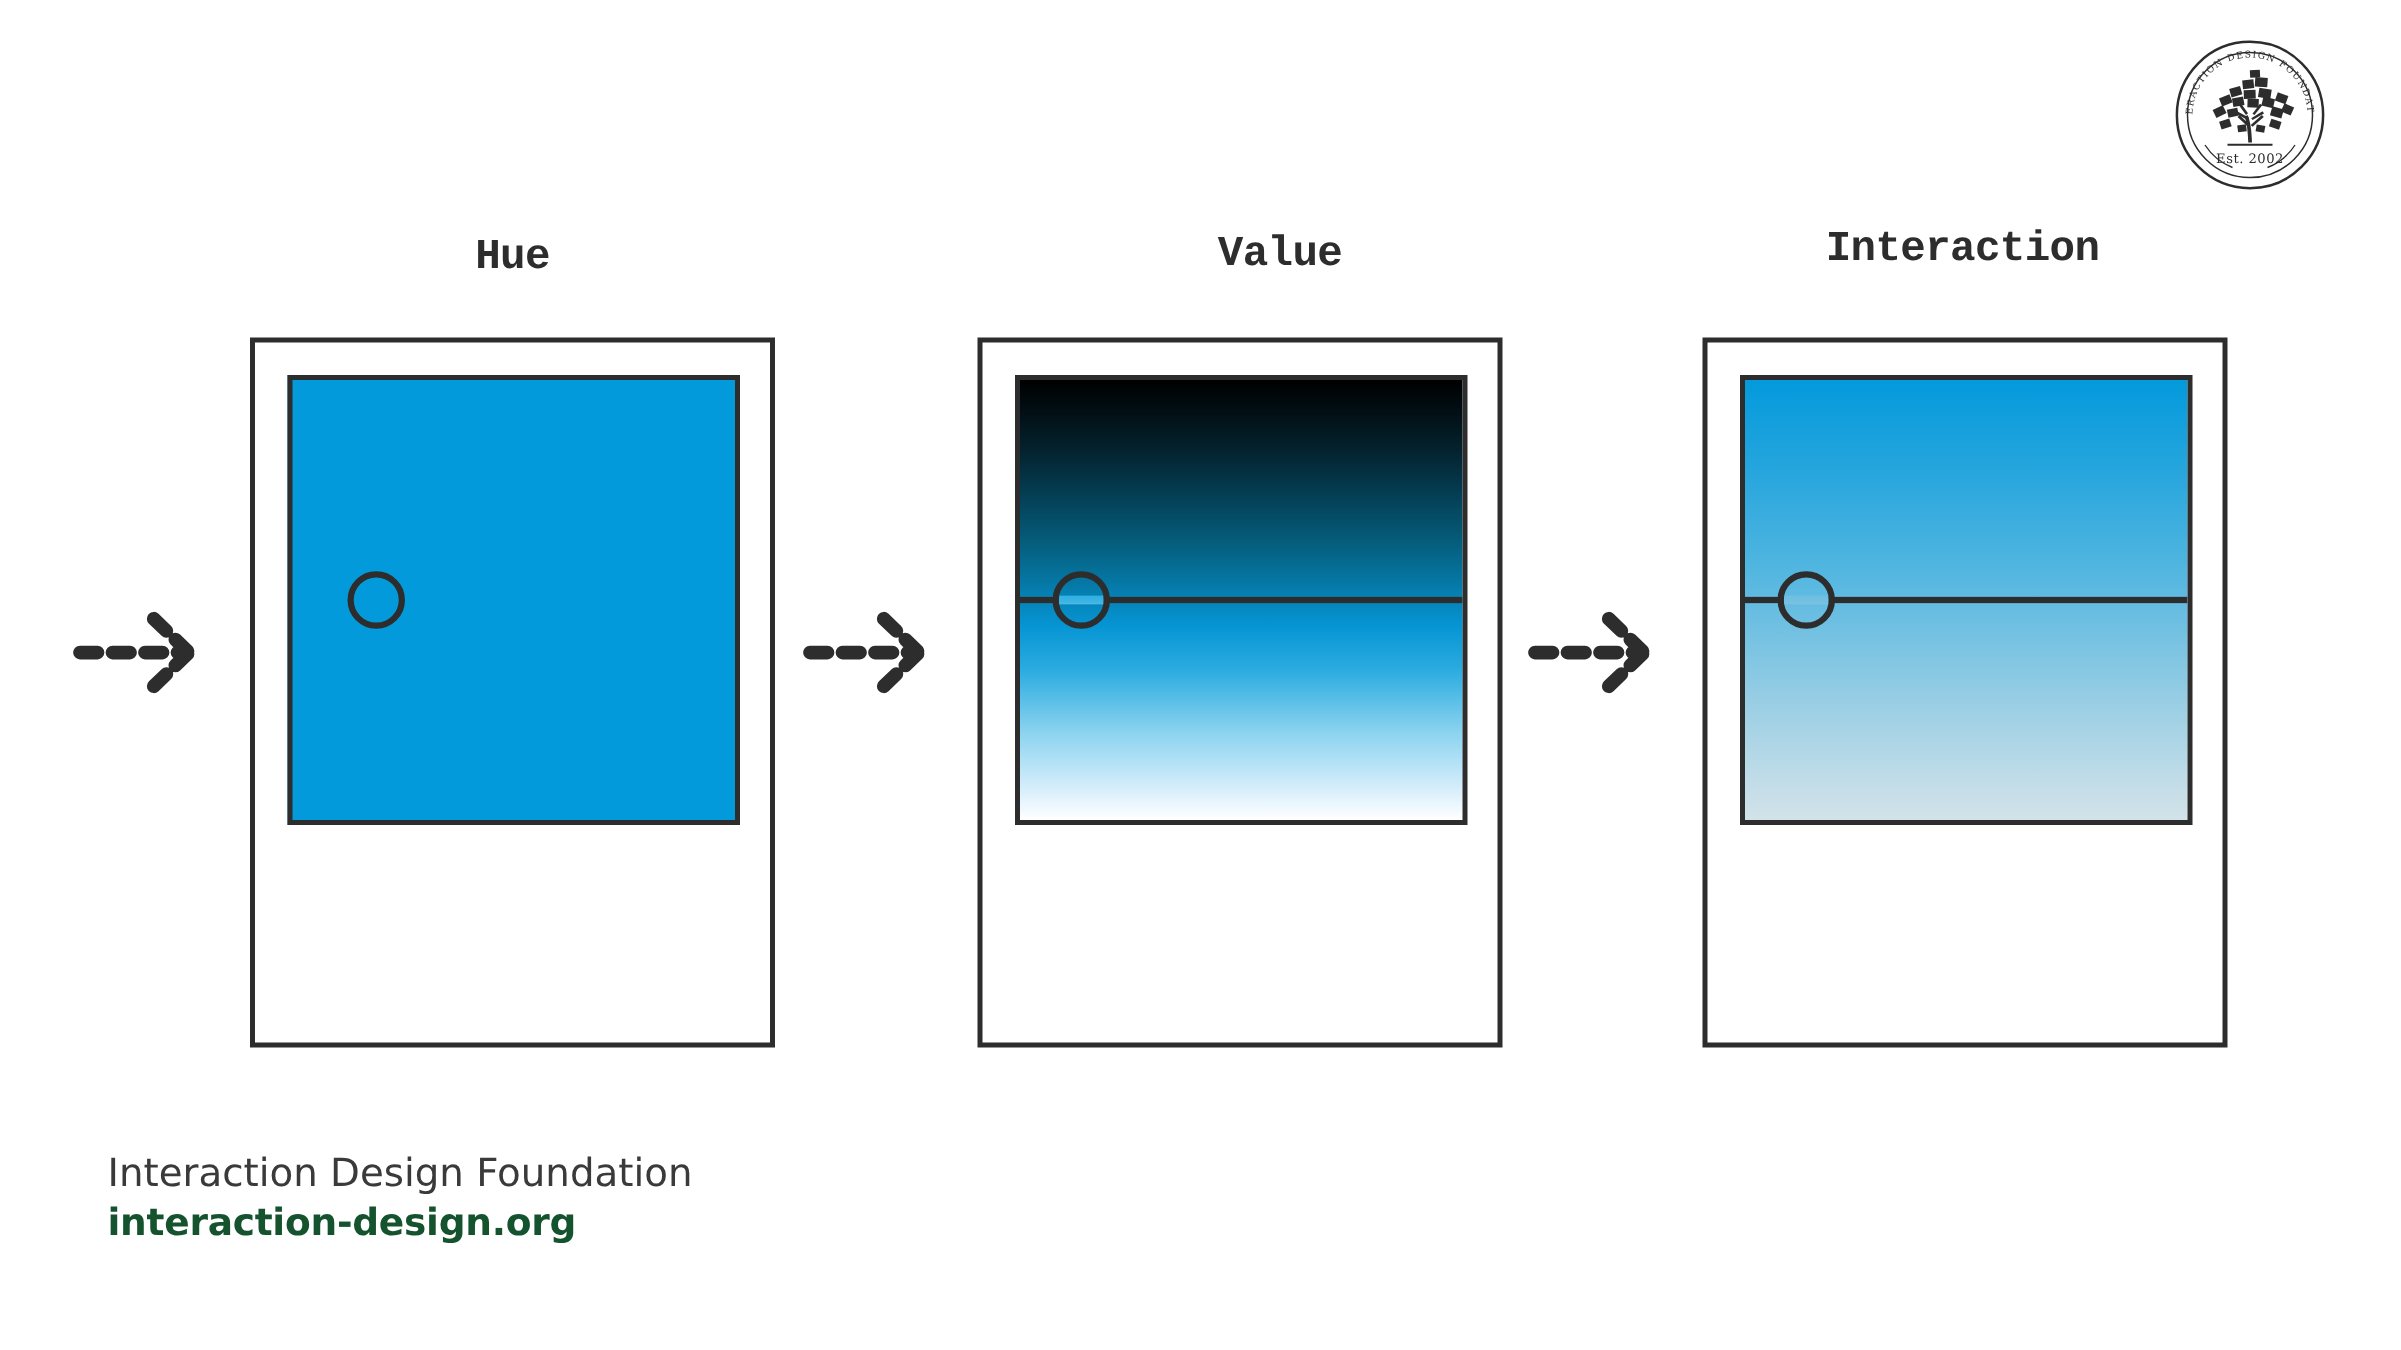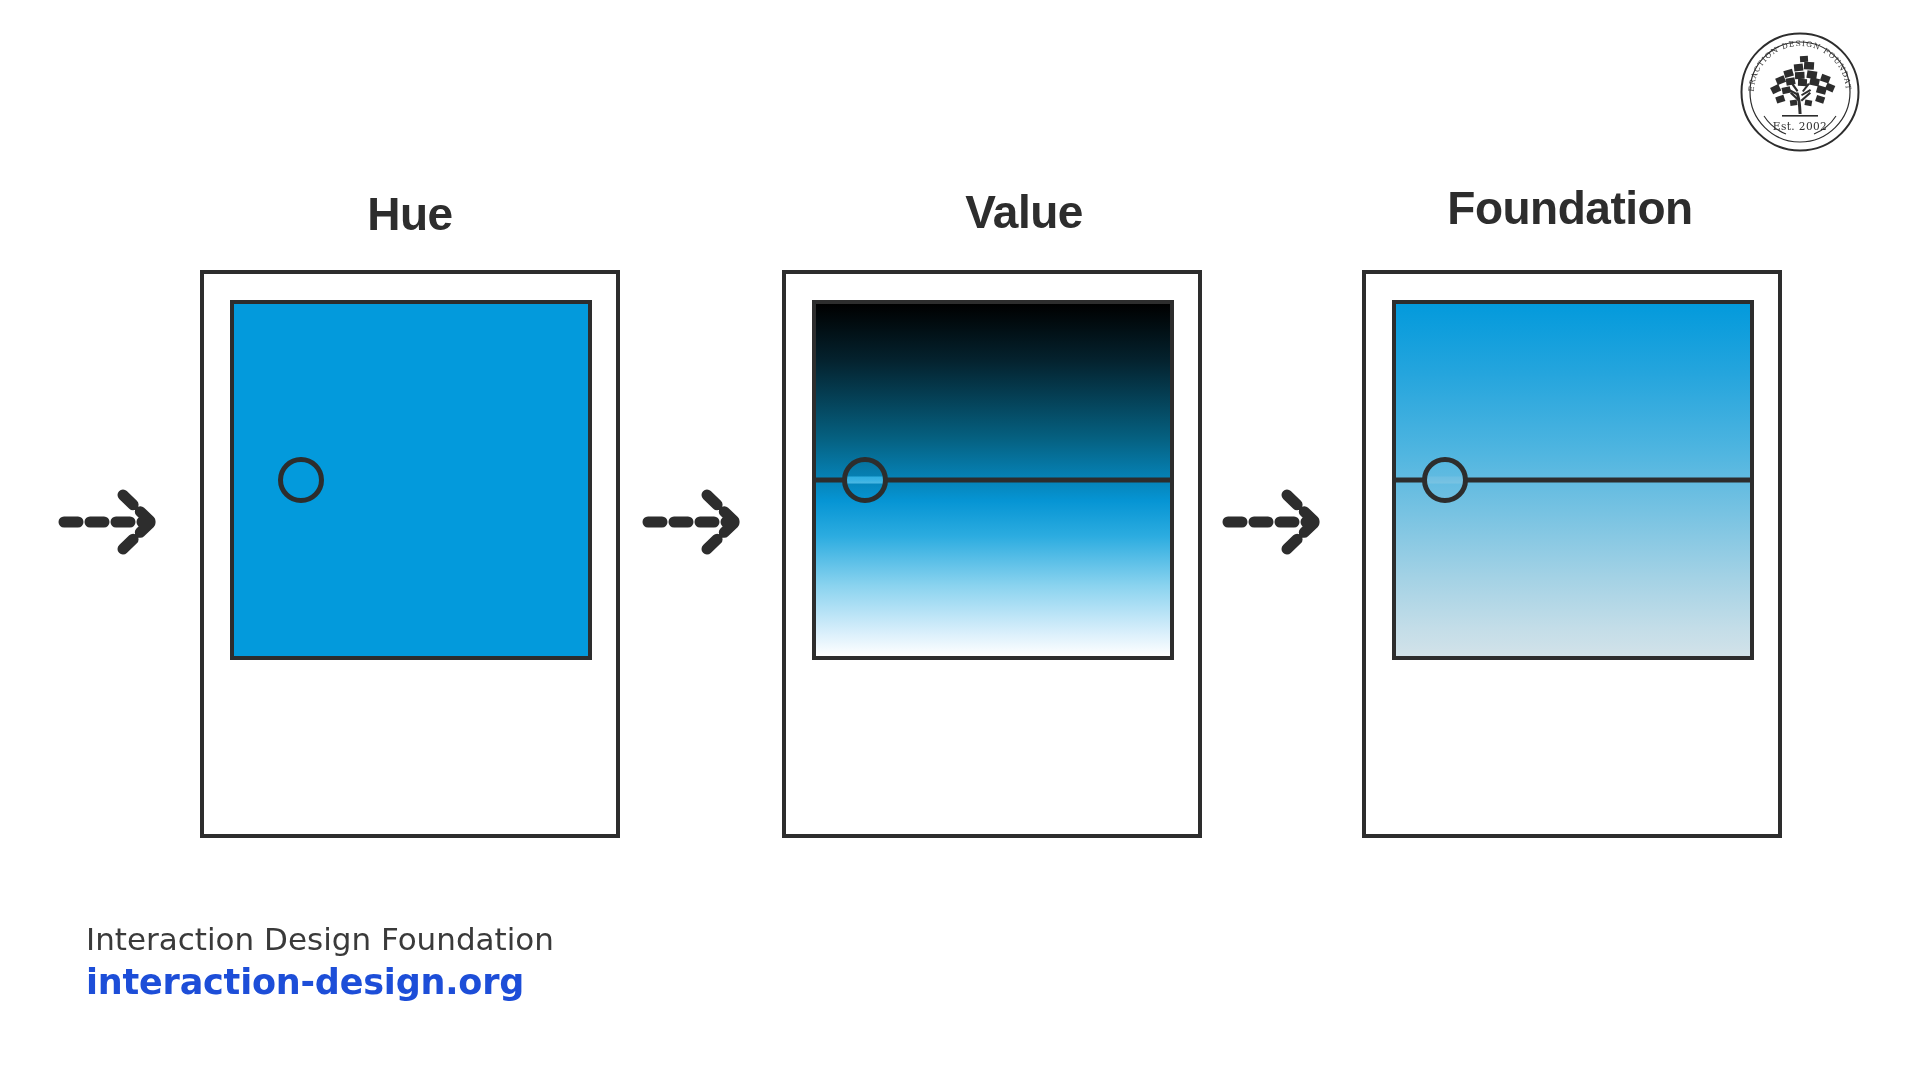--- a/index.html
+++ b/index.html
@@ -31,23 +31,23 @@
     left: 1738px;
     top: 30px;
     width: 124px;
     height: 124px;
   }
   .logo svg { display: block; width: 124px; height: 124px; }
 
   
   .heading {
     position: absolute;
-    font-family: Liberation Sans, sans-serif;
+    font-family: Liberation Mono, monospace;
     font-weight: bold;
-    font-size: 46px;
+    font-size: 34px;
     letter-spacing: -0.5px;
     color: #2d2d2d;
     text-align: center;
     white-space: nowrap;
     transform: translateX(-50%);
   }
   .heading-hue  { left: 410px;  top: 187px; }
   .heading-val  { left: 1024px;  top: 185px; }
   .heading-sat  { left: 1570px; top: 181px; }
 
@@ -159,23 +159,23 @@
   }
   .footer-org {
     font-family: "DejaVu Sans", sans-serif;
     font-size: 31px;
     font-weight: normal;
     color: #3a3a3a;
     white-space: nowrap;
   }
   .footer-url {
     font-family: "DejaVu Sans", sans-serif;
-    font-size: 35px;
+    font-size: 30px;
     font-weight: bold;
-    color: #1d4ed8;
+    color: #14532d;
     white-space: nowrap;
     letter-spacing: -0.2px;
   }
 </style>
 </head>
 <body>
 
 <div class="stage">
 
   <div class="logo">
@@ -221,21 +221,21 @@
         <rect x="62" y="26" width="8" height="6" transform="rotate(-3 66 29)"></rect>
       </g>
       <text x="62" y="100" text-anchor="middle" font-family="DejaVu Serif, serif" font-size="10.5" letter-spacing="0.4" fill="#2d2d2d">Est. 2002</text>
       <path d="M 26,86 A 46,46 0 0 0 48,104" fill="none" stroke="#2d2d2d" stroke-width="1.1"></path>
       <path d="M 98,86 A 46,46 0 0 1 76,104" fill="none" stroke="#2d2d2d" stroke-width="1.1"></path>
     </svg>
   </div>
 
   <div class="heading heading-hue">Hue</div>
   <div class="heading heading-val">Value</div>
-  <div class="heading heading-sat">Foundation</div>
+  <div class="heading heading-sat">Interaction</div>
 
   <div class="arrow arrow-1">
     <svg viewBox="0 0 120 70" xmlns="http://www.w3.org/2000/svg">
       <g stroke="#2d2d2d" stroke-width="11" stroke-linecap="round" fill="none">
         <line x1="6" y1="35" x2="88" y2="35" stroke-dasharray="14 12"></line>
         <line x1="65" y1="8" x2="92" y2="34" stroke-dasharray="14 10"></line>
         <line x1="65" y1="62" x2="92" y2="36" stroke-dasharray="14 10"></line>
       </g>
     </svg>
   </div>

